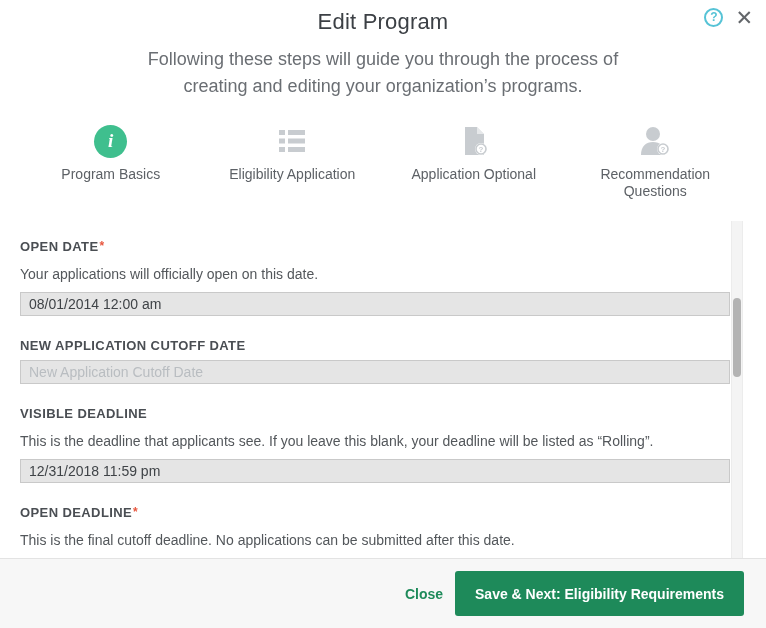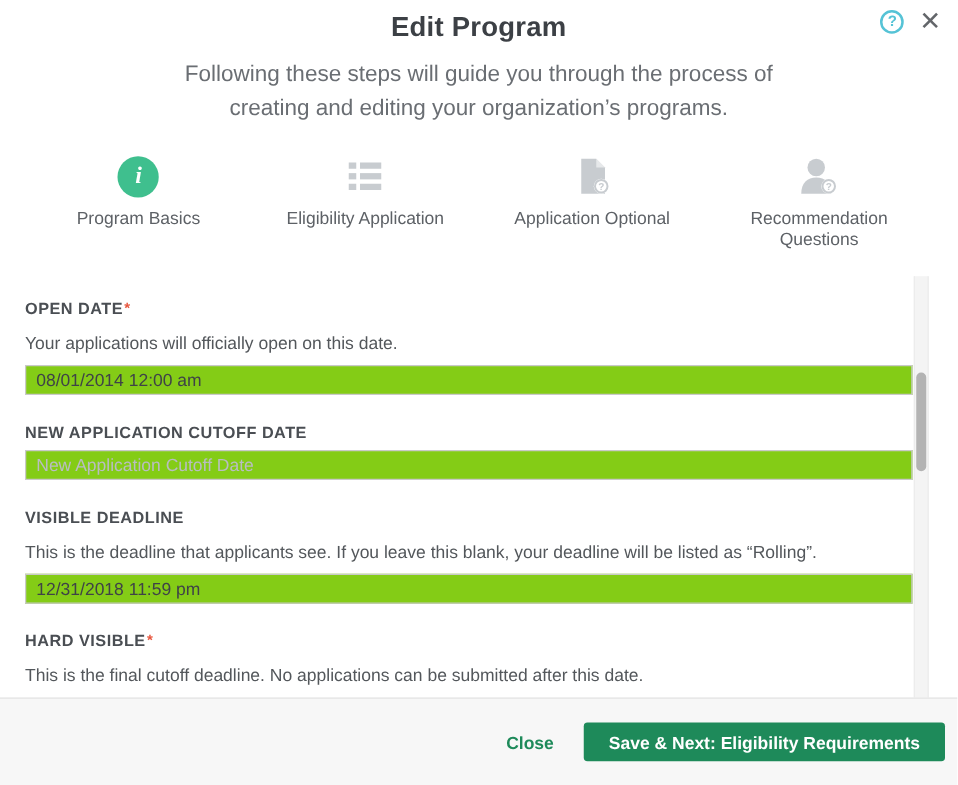--- a/index.html
+++ b/index.html
@@ -7,21 +7,21 @@
   body {
     font-family: "Liberation Sans", sans-serif;
     background: #ffffff;
     color: #3f4347;
     overflow: hidden;
   }
   .modal { position: relative; width: 766px; height: 628px; background: #fff; }
 
   
   .modal-header { position: relative; padding-top: 9px; text-align: center; }
-  .modal-title { font-size: 22px; font-weight: bold; color: #3c4045; letter-spacing: .2px; }
+  .modal-title { font-size: 22px; font-weight: normal; color: #3c4045; letter-spacing: .2px; }
   .modal-subtitle {
     margin-top: 11px; font-size: 18px; color: #6a6e73; line-height: 1.5;
     max-width: 480px; margin-left: auto; margin-right: auto;
   }
   .header-actions { position: absolute; top: 8px; right: 13px; display: flex; align-items: center; gap: 12px; }
   .help-icon {
     width: 19px; height: 19px; border: 2px solid #56c3d6; border-radius: 50%;
     color: #56c3d6; font-size: 12px; font-weight: bold; line-height: 15px;
     text-align: center; cursor: pointer;
   }
@@ -45,48 +45,48 @@
     padding: 20px 36px 0 20px;
   }
   .field { margin-bottom: 22px; }
   .field-label {
     font-size: 13px; color: #4a4e53; letter-spacing: .4px; font-weight: bold;
   }
   .required-asterisk { color: #e8573f; font-size: 12px; vertical-align: top; margin-left: 1px; }
   .field-help { margin-top: 9px; font-size: 14px; color: #53575b; line-height: 22px; max-width: 662px; }
   .field-input {
     display: block; width: 710px; height: 24px; margin-top: 7px;
-    border: 1px solid #c9c9c9; background: #84cc16; padding: 2px 8px;
+    border: 1px solid #c9c9c9; background: #e5e5e5; padding: 2px 8px;
     font-family: "Liberation Sans", sans-serif; font-size: 14px; color: #3f4347;
     border-radius: 0; outline: none;
   }
   .field-input::placeholder { color: #b9bdc1; opacity: 1; }
 
   
   .scrollbar-track {
     position: absolute; top: 2px; right: 23px; width: 12px; height: 358px;
     background: #f4f4f4; border-left: 1px solid #ececec; border-right: 1px solid #ececec;
   }
   .scrollbar-thumb {
     position: absolute; top: 77px; left: 1px; width: 8px; height: 79px;
     background: #b3b3b3; border-radius: 5px; cursor: pointer;
   }
 
   
   .modal-footer {
     position: absolute; left: 0; bottom: 0; width: 766px; height: 70px;
     background: #f7f7f7; border-top: 1px solid #e3e3e3;
     display: flex; align-items: center; justify-content: flex-end;
-    padding-right: 10px; gap: 24px;
+    padding-right: 22px; gap: 12px;
   }
   .close-link { color: #1e8a5a; font-size: 14px; font-weight: bold; cursor: pointer; }
   .save-next-button {
     background: #1e8a5a; color: #fff; border: none; border-radius: 3px;
     font-family: "Liberation Sans", sans-serif; font-size: 14px; font-weight: bold;
-    height: 31px; padding: 0 20px; cursor: pointer;
+    height: 45px; padding: 0 20px; cursor: pointer;
   }
 </style>
 </head>
 <body>
 
 <div class="modal">
 
   <div class="modal-header">
     <div class="modal-title">Edit Program</div>
     <div class="modal-subtitle">Following these steps will guide you through the process of creating and editing your organization’s programs.</div>
@@ -159,21 +159,21 @@
       <input class="field-input" type="text" placeholder="New Application Cutoff Date" style="">
     </div>
 
     <div class="field">
       <div class="field-label"><span>VISIBLE DEADLINE</span></div>
       <div class="field-help">This is the deadline that applicants see. If you leave this blank, your deadline will be listed as “Rolling”.</div>
       <input class="field-input" type="text" value="12/31/2018 11:59 pm" style="">
     </div>
 
     <div class="field">
-      <div class="field-label"><span>HARD VISIBLE</span><span class="required-asterisk">*</span></div>
+      <div class="field-label"><span>OPEN DEADLINE</span><span class="required-asterisk">*</span></div>
       <div class="field-help">This is the final cutoff deadline. No applications can be submitted after this date.</div>
 
     </div>
 
     <div class="scrollbar-track">
       <div class="scrollbar-thumb"></div>
     </div>
   </div>
 
   <div class="modal-footer">

